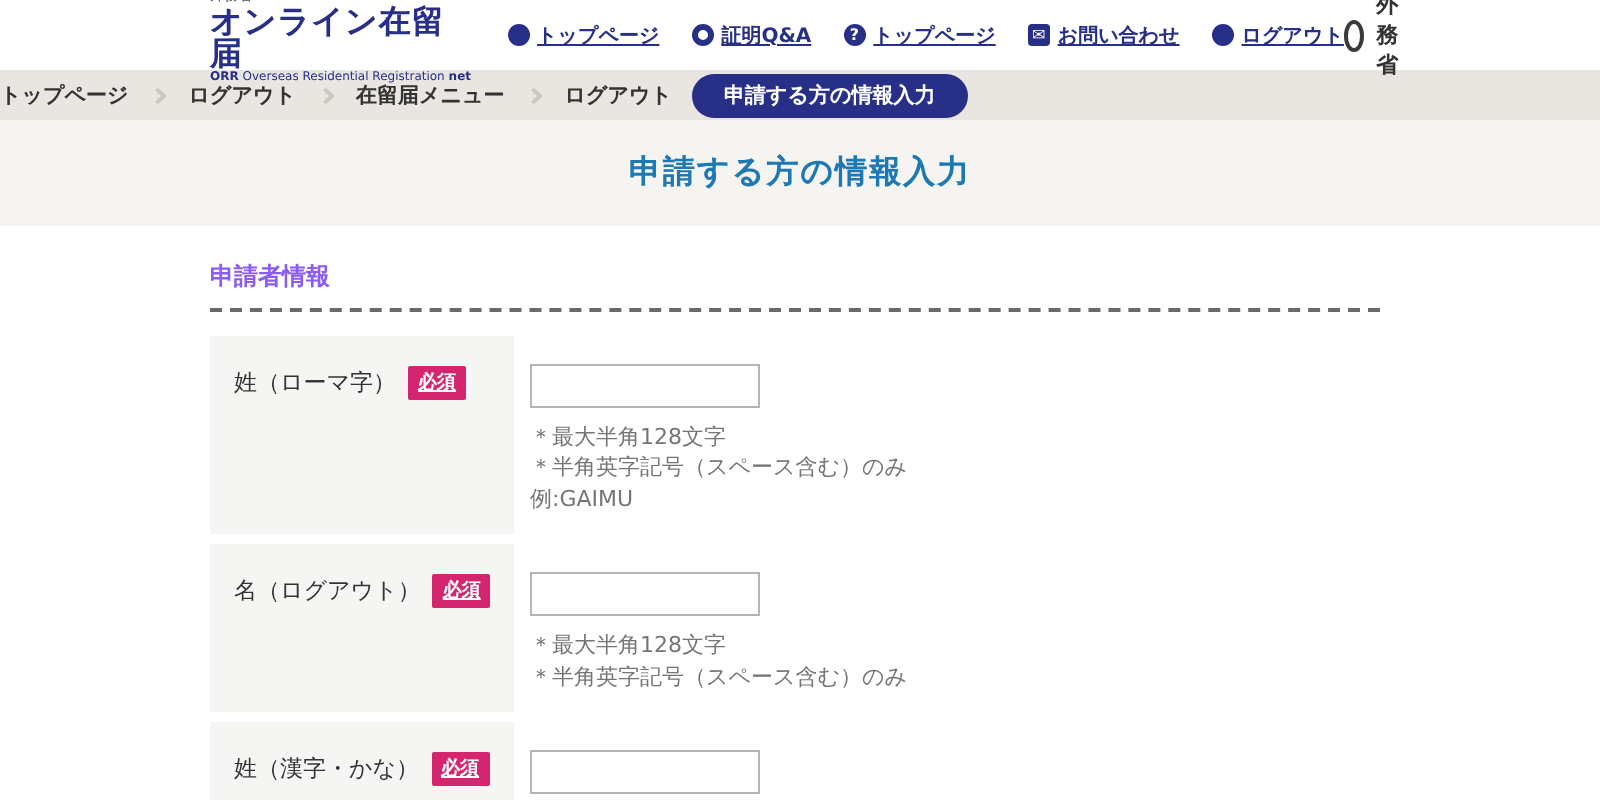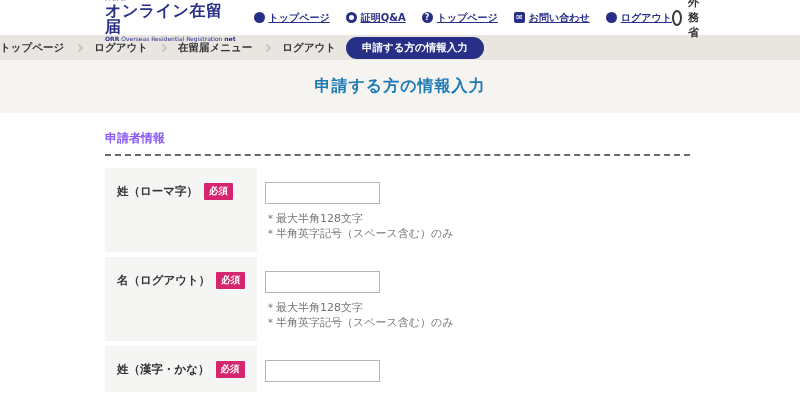--- a/index.html
+++ b/index.html
@@ -38,23 +38,23 @@
   .page-title { font-size:16px; font-weight:bold; color:#1d79b4; letter-spacing:1px; }
 
   
   .content { padding:17px 110px 0 105px; background:#fff; }
   .section-title { font-size:12px; font-weight:bold; color:#8b5cf6; padding-bottom:7px;
     border-bottom:2px dashed #6a6a6a; }
   .form { margin-top:12px; }
   .row { display:flex; margin-bottom:5px; }
   .row-label { width:152px; flex:0 0 152px; background:#f5f5f3; padding:15px 4px 0 12px; }
   .row-label-inner { display:flex; align-items:center; flex-wrap:wrap; gap:6px; }
-  .label-text { font-size:11.5px; font-weight:bold; color:#333; white-space:nowrap; }
+  .label-text { font-size:11.5px; font-weight:normal; color:#333; white-space:nowrap; }
   .req { background:#d4256e; color:#fff; font-size:9.5px; font-weight:bold;
-    padding:2px 5px; border-radius:1px; white-space:nowrap; }
+    padding:2px 5px; border-radius:1px; white-space:nowrap;text-decoration:underline; }
   .row-field { padding:14px 0 10px 8px; }
   .txt { width:115px; height:22px; border:1px solid #b5b5b5; background:#fff; font-size:12px; padding:0 4px; }
   .notes { margin-top:7px; font-size:11px; color:#757575; line-height:1.4; }
 </style>
 </head>
 <body>
 
 <div class="header">
   <div class="logo">
     <span class="logo-ministry">外務省</span>
@@ -116,20 +116,21 @@
         <div class="row-label-inner">
           <span class="label-text">姓（ローマ字）</span>
           <span class="req">必須</span>
         </div>
       </div>
       <div class="row-field">
         <input class="txt" type="text" value="" style="">
         <div class="notes">
           <div>＊最大半角128文字</div>
           <div>＊半角英字記号（スペース含む）のみ</div>
+          <div>例:GAIMU</div>
         </div>
       </div>
     </div>
 
     <div class="row">
       <div class="row-label">
         <div class="row-label-inner">
           <span class="label-text">名（ログアウト）</span>
           <span class="req">必須</span>
         </div>

